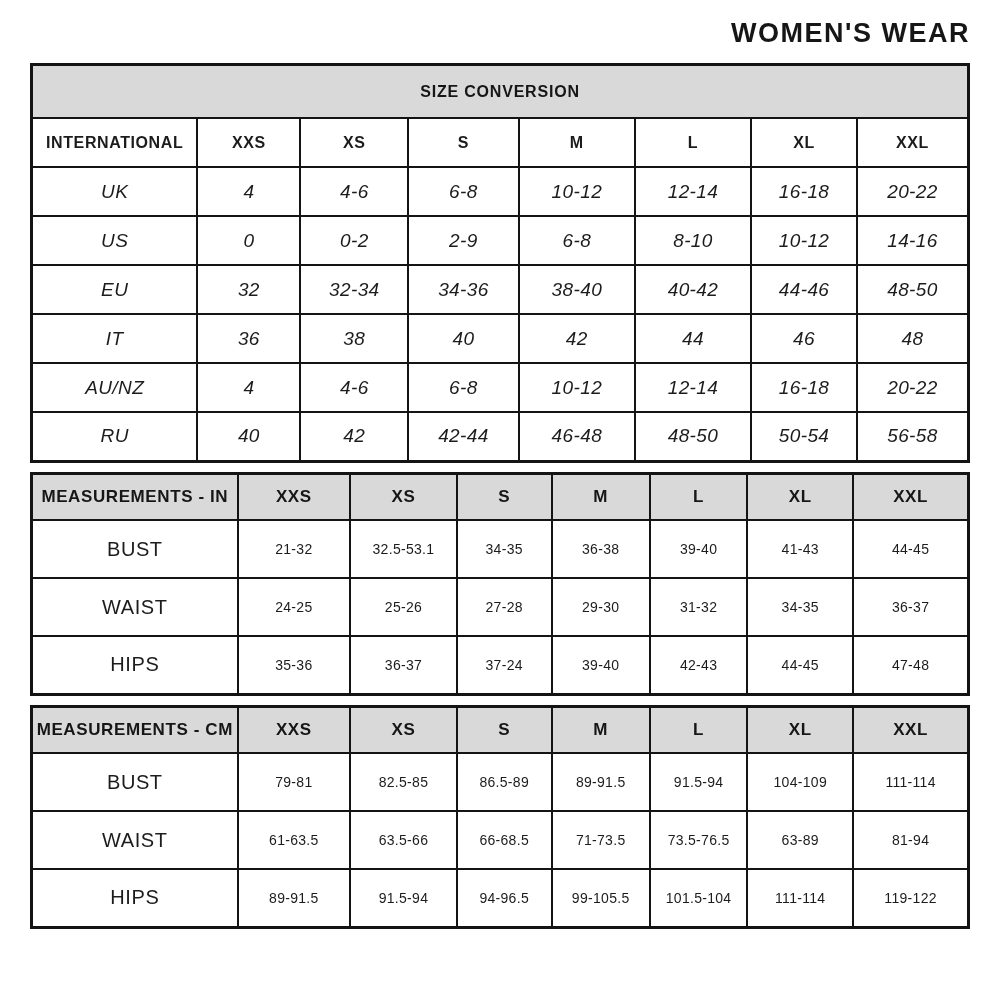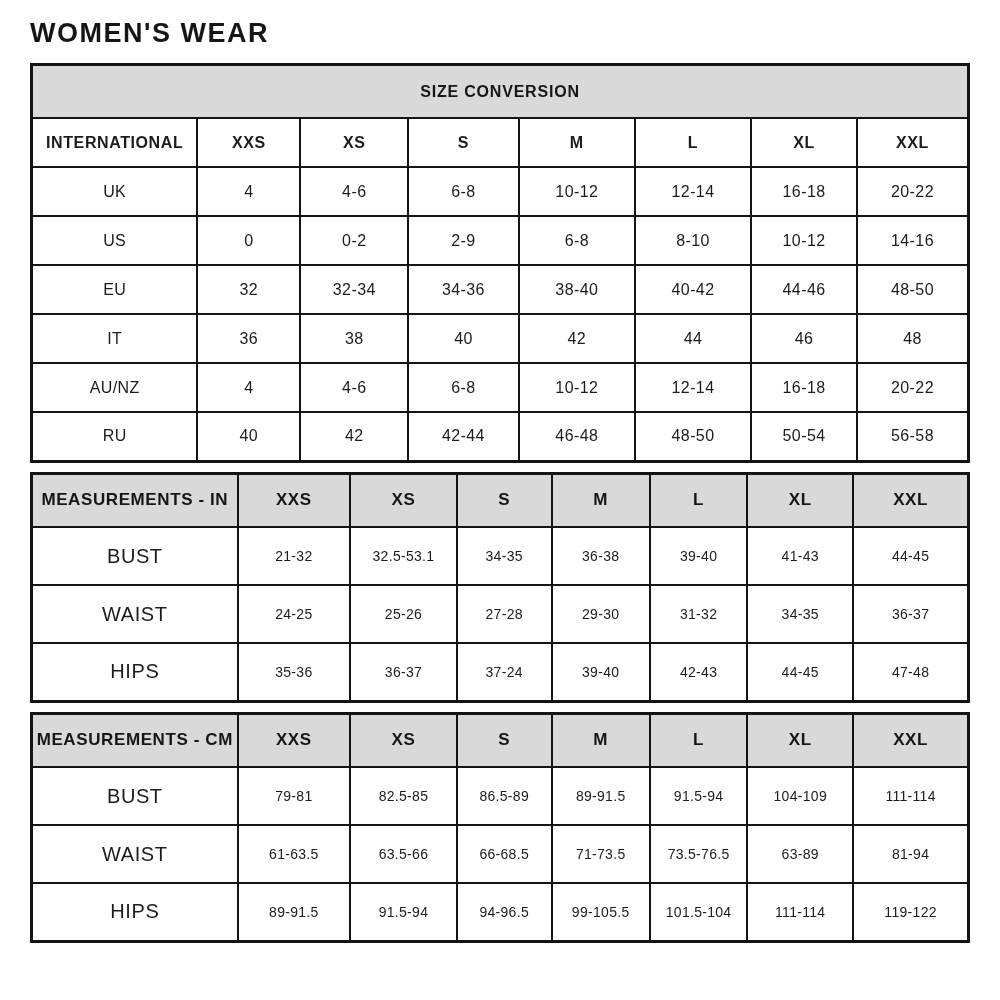--- a/index.html
+++ b/index.html
@@ -4,21 +4,21 @@
 <style>
   html, body { margin: 0; padding: 0; background: #ffffff; }
   body {
     width: 1000px; height: 1000px;
     font-family: "Liberation Sans", sans-serif;
     color: #1c1c1c;
     box-sizing: border-box;
   }
   .page { padding: 8px 30px 0 30px; box-sizing: border-box; }
   .title {
-    text-align: left;
+    text-align: right;
     font-size: 27px;
     font-weight: bold;
     letter-spacing: 1.5px;
     margin: 10px 0 14px 0;
     color: #161616;
   }
   table {
     width: 100%;
     border-collapse: collapse;
     table-layout: fixed;
@@ -43,24 +43,24 @@
     color: #161616;
   }
 
   
   .size-conv tr { height: 49px; }
   .size-conv th.colhead {
     font-weight: bold;
     font-size: 16px;
     letter-spacing: 0.6px;
   }
-  .size-conv td { font-size: 16px; letter-spacing: 0.4px; }
+  .size-conv td { font-size: 19px; letter-spacing: 0.4px; font-style: italic; }
 
   
-  .meas thead tr { height: 54px; }
+  .meas thead tr { height: 47px; }
   .meas tbody tr { height: 58px; }
   .meas th {
     background: #d9d9d9;
     font-size: 17px;
     font-weight: bold;
     letter-spacing: 0.6px;
     color: #161616;
   }
   .meas td { font-size: 14px; letter-spacing: 0.3px; }
   .meas td.lbl { font-size: 20px; letter-spacing: 0.6px; }

